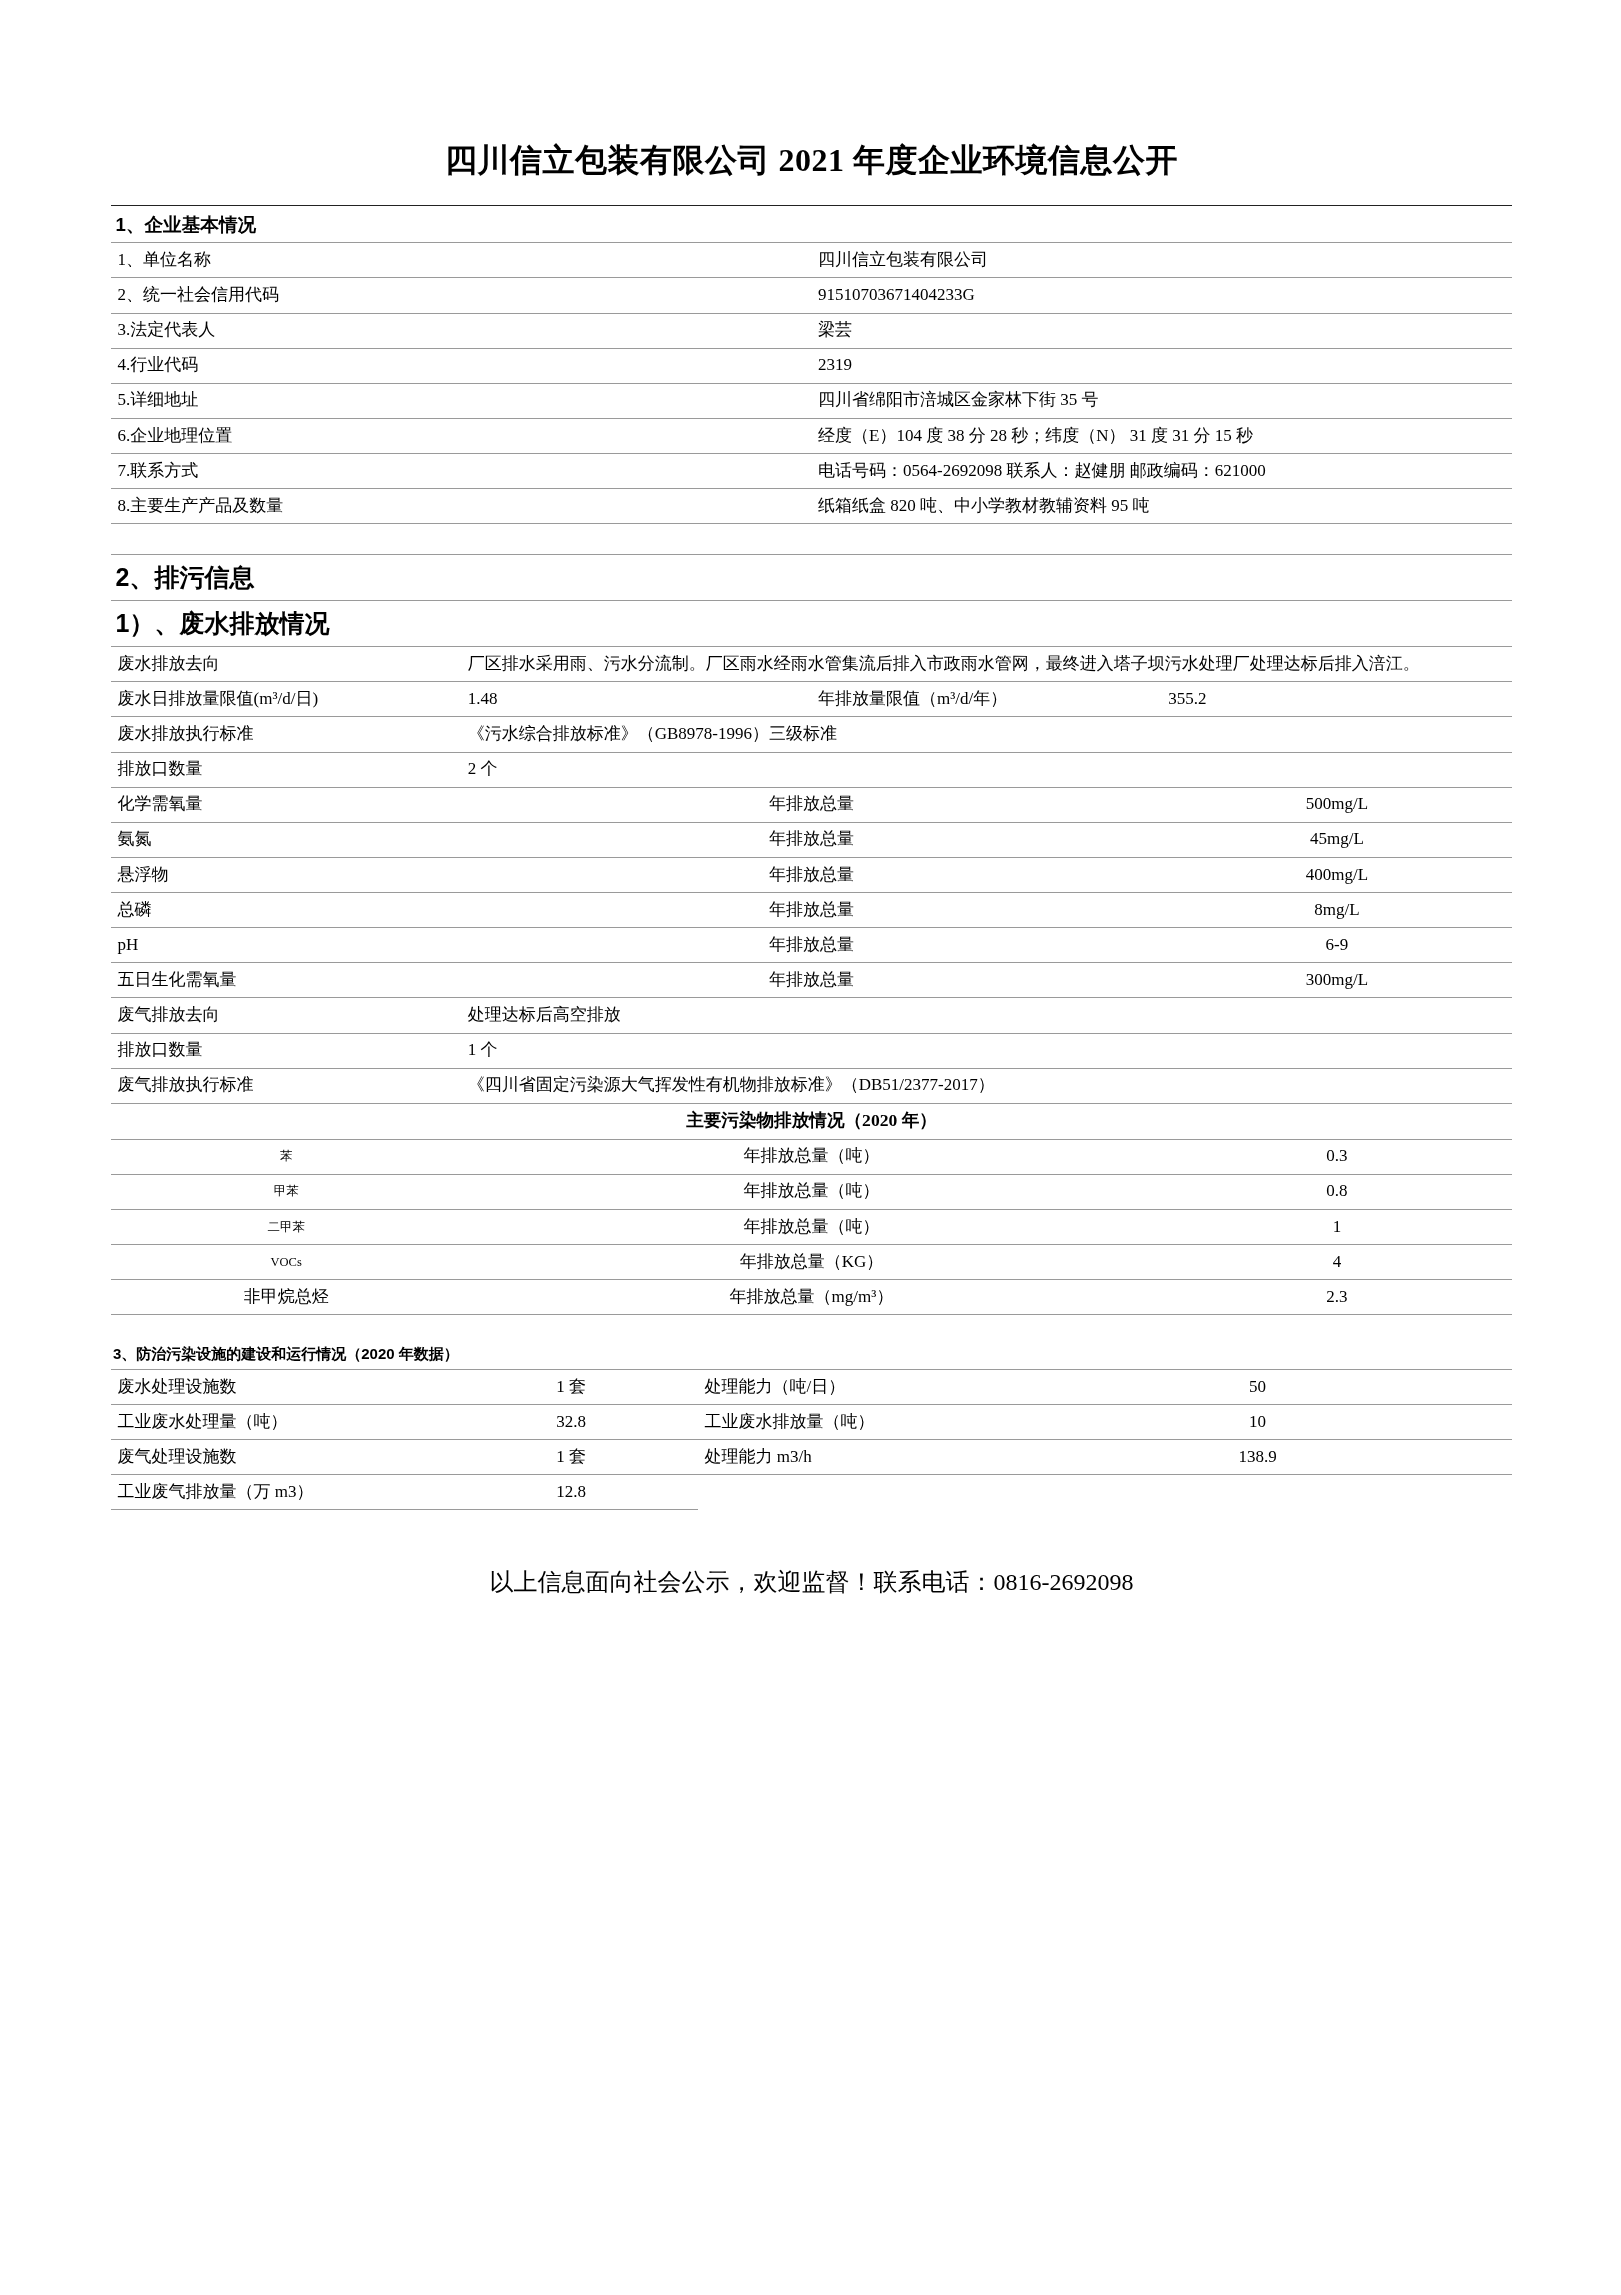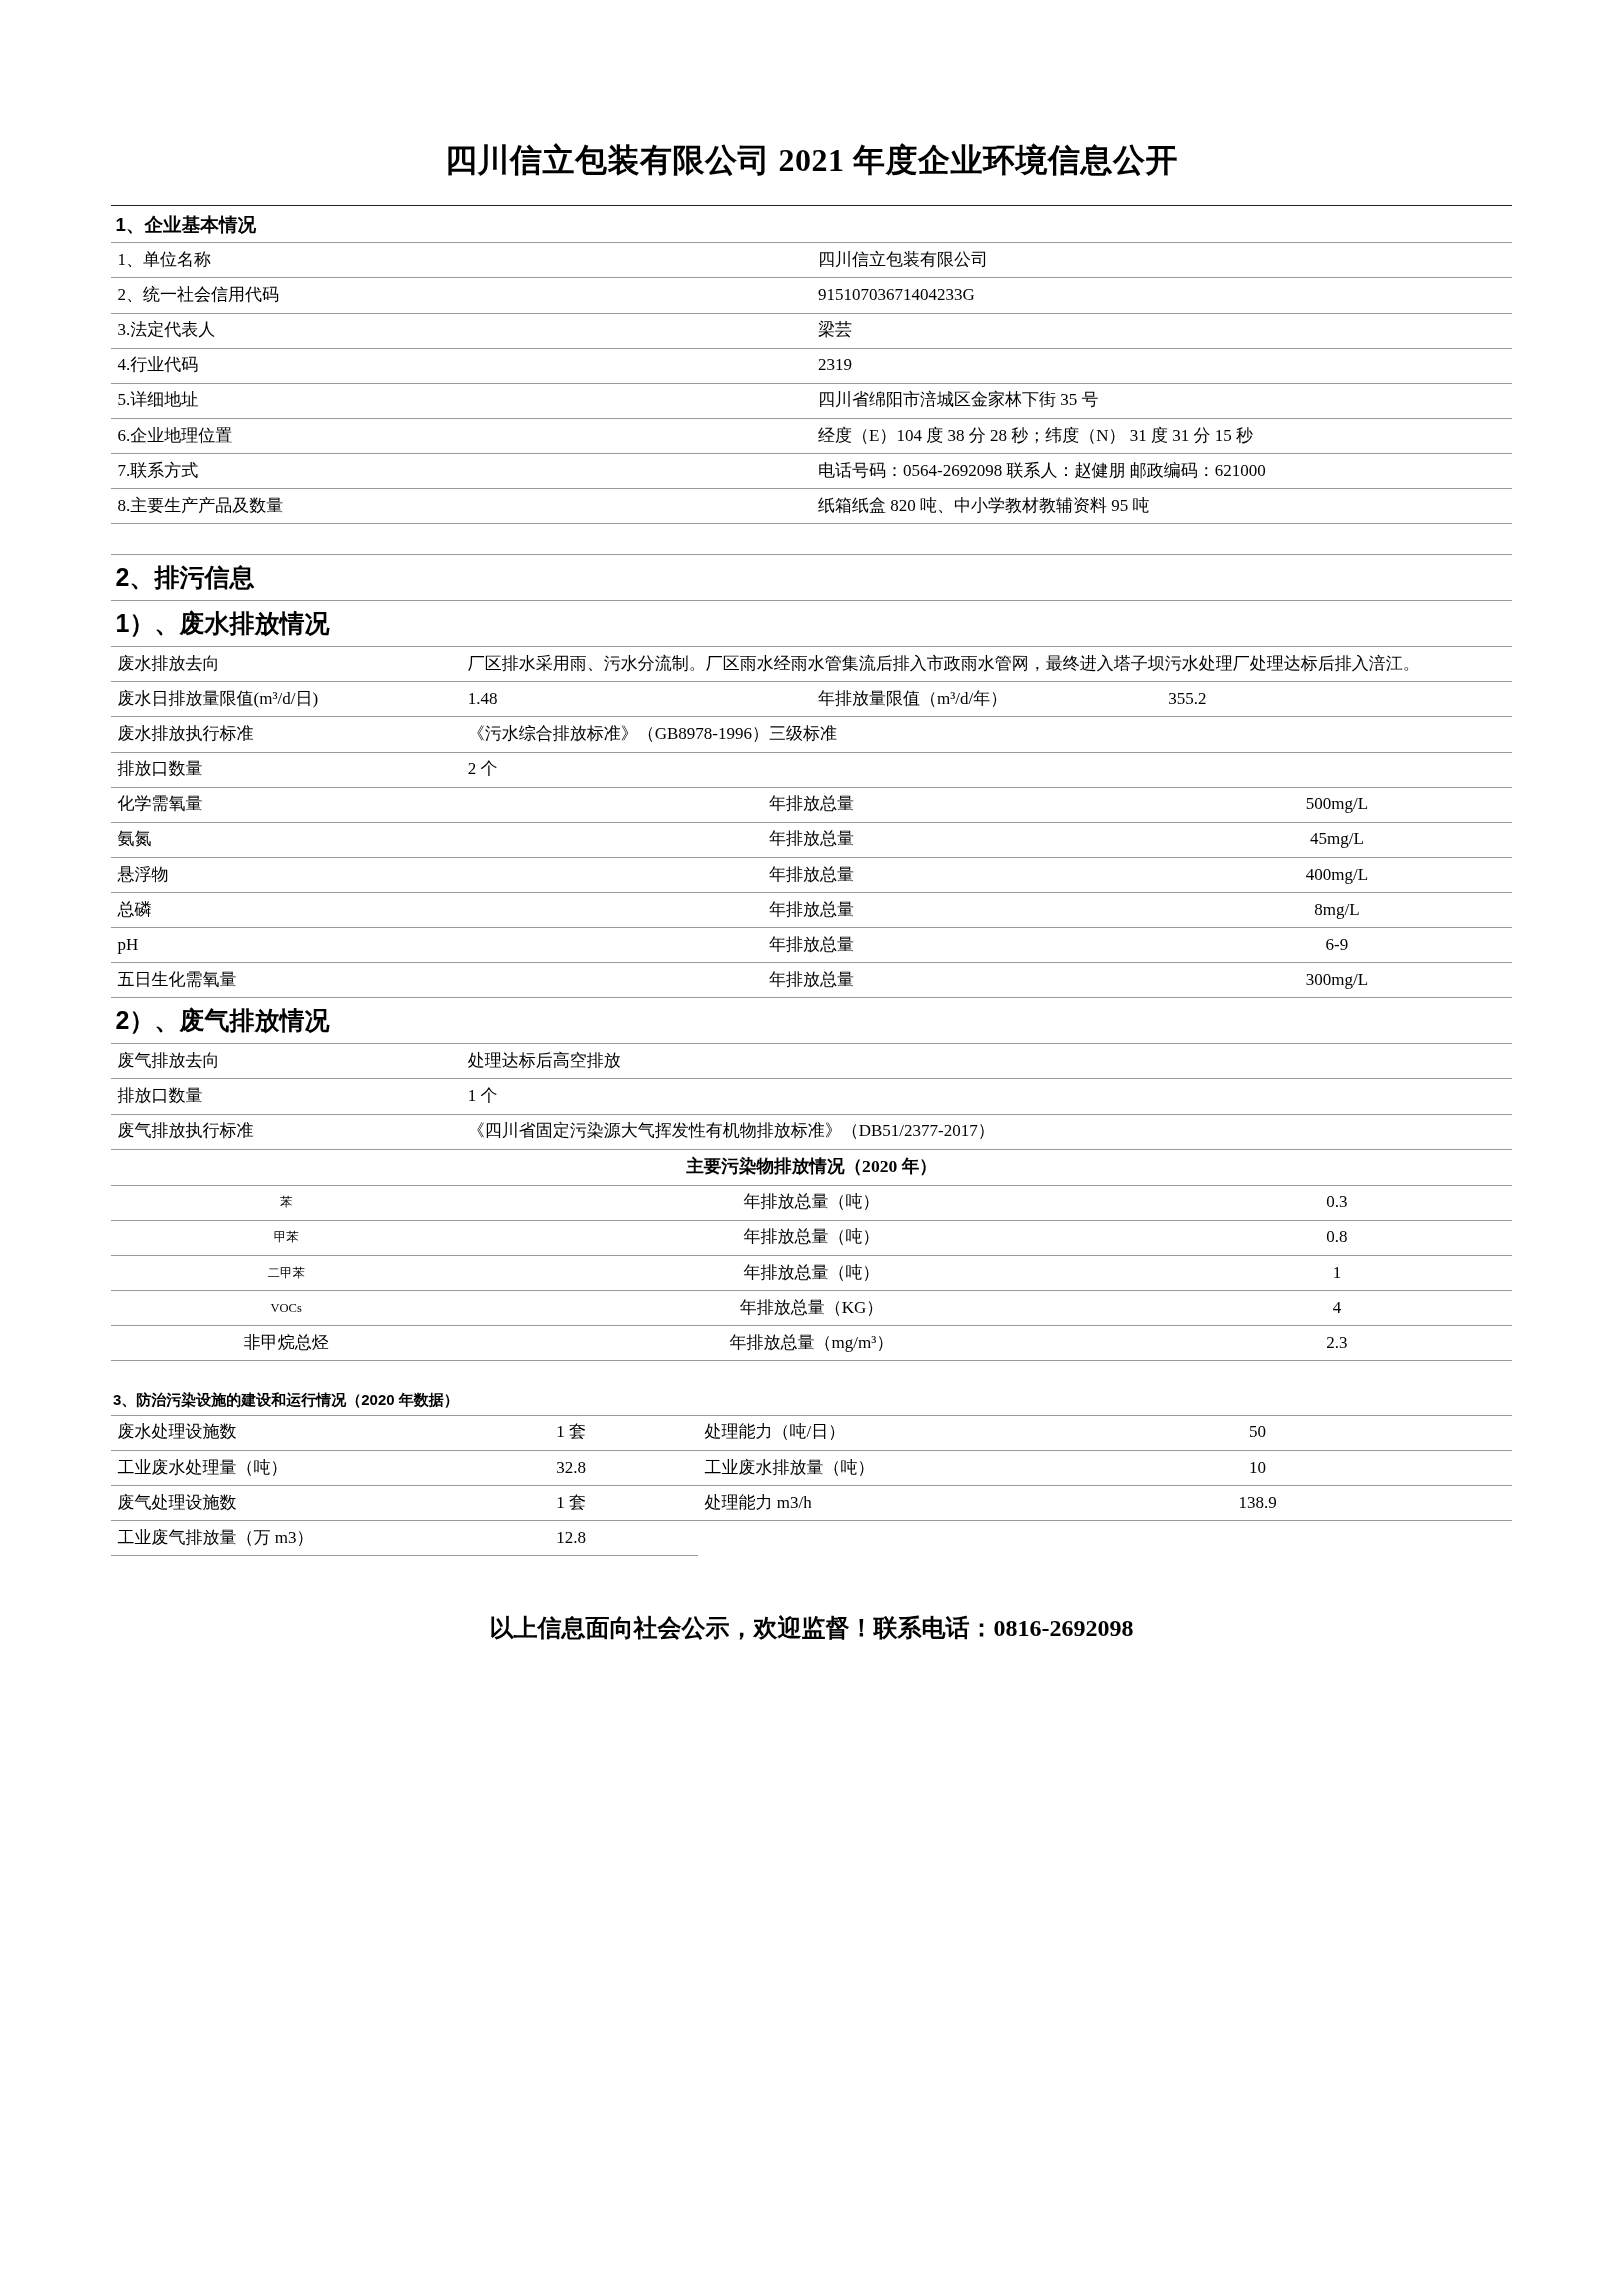--- a/index.html
+++ b/index.html
@@ -84,21 +84,21 @@
   .small-txt { font-size: 12.5px; }
   .block-title {
     font-size: 15px;
     font-weight: bold;
     font-family: "Liberation Sans", "DejaVu Sans", sans-serif;
     margin: 0 0 4.6px 1.9px;
   }
   .footer-note {
     text-align: center;
     font-size: 24px;
-    font-weight: bold;
+    font-weight: normal;
     margin-top: 56px;
     font-family: "Liberation Serif", "DejaVu Serif", serif;
     position: relative;
     z-index: 1;
   }
   
   .seal {
     position: absolute;
     left: 974px;
     top: 1916px;
@@ -251,23 +251,20 @@
         <td>pH</td>
         <td colspan="2" class="center">年排放总量</td>
         <td class="center">6-9</td>
       </tr>
       <tr class="no-side">
         <td>五日生化需氧量</td>
         <td colspan="2" class="center">年排放总量</td>
         <td class="center">300mg/L</td>
       </tr>
 
-      <tr class="hd-row-plain">
-        <td colspan="4">2）、废气排放情况</td>
-      </tr>
       <tr class="no-side">
         <td>废气排放去向</td>
         <td colspan="3">处理达标后高空排放</td>
       </tr>
       <tr class="no-side">
         <td>排放口数量</td>
         <td colspan="3">1 个</td>
       </tr>
       <tr class="no-side">
         <td>废气排放执行标准</td>

